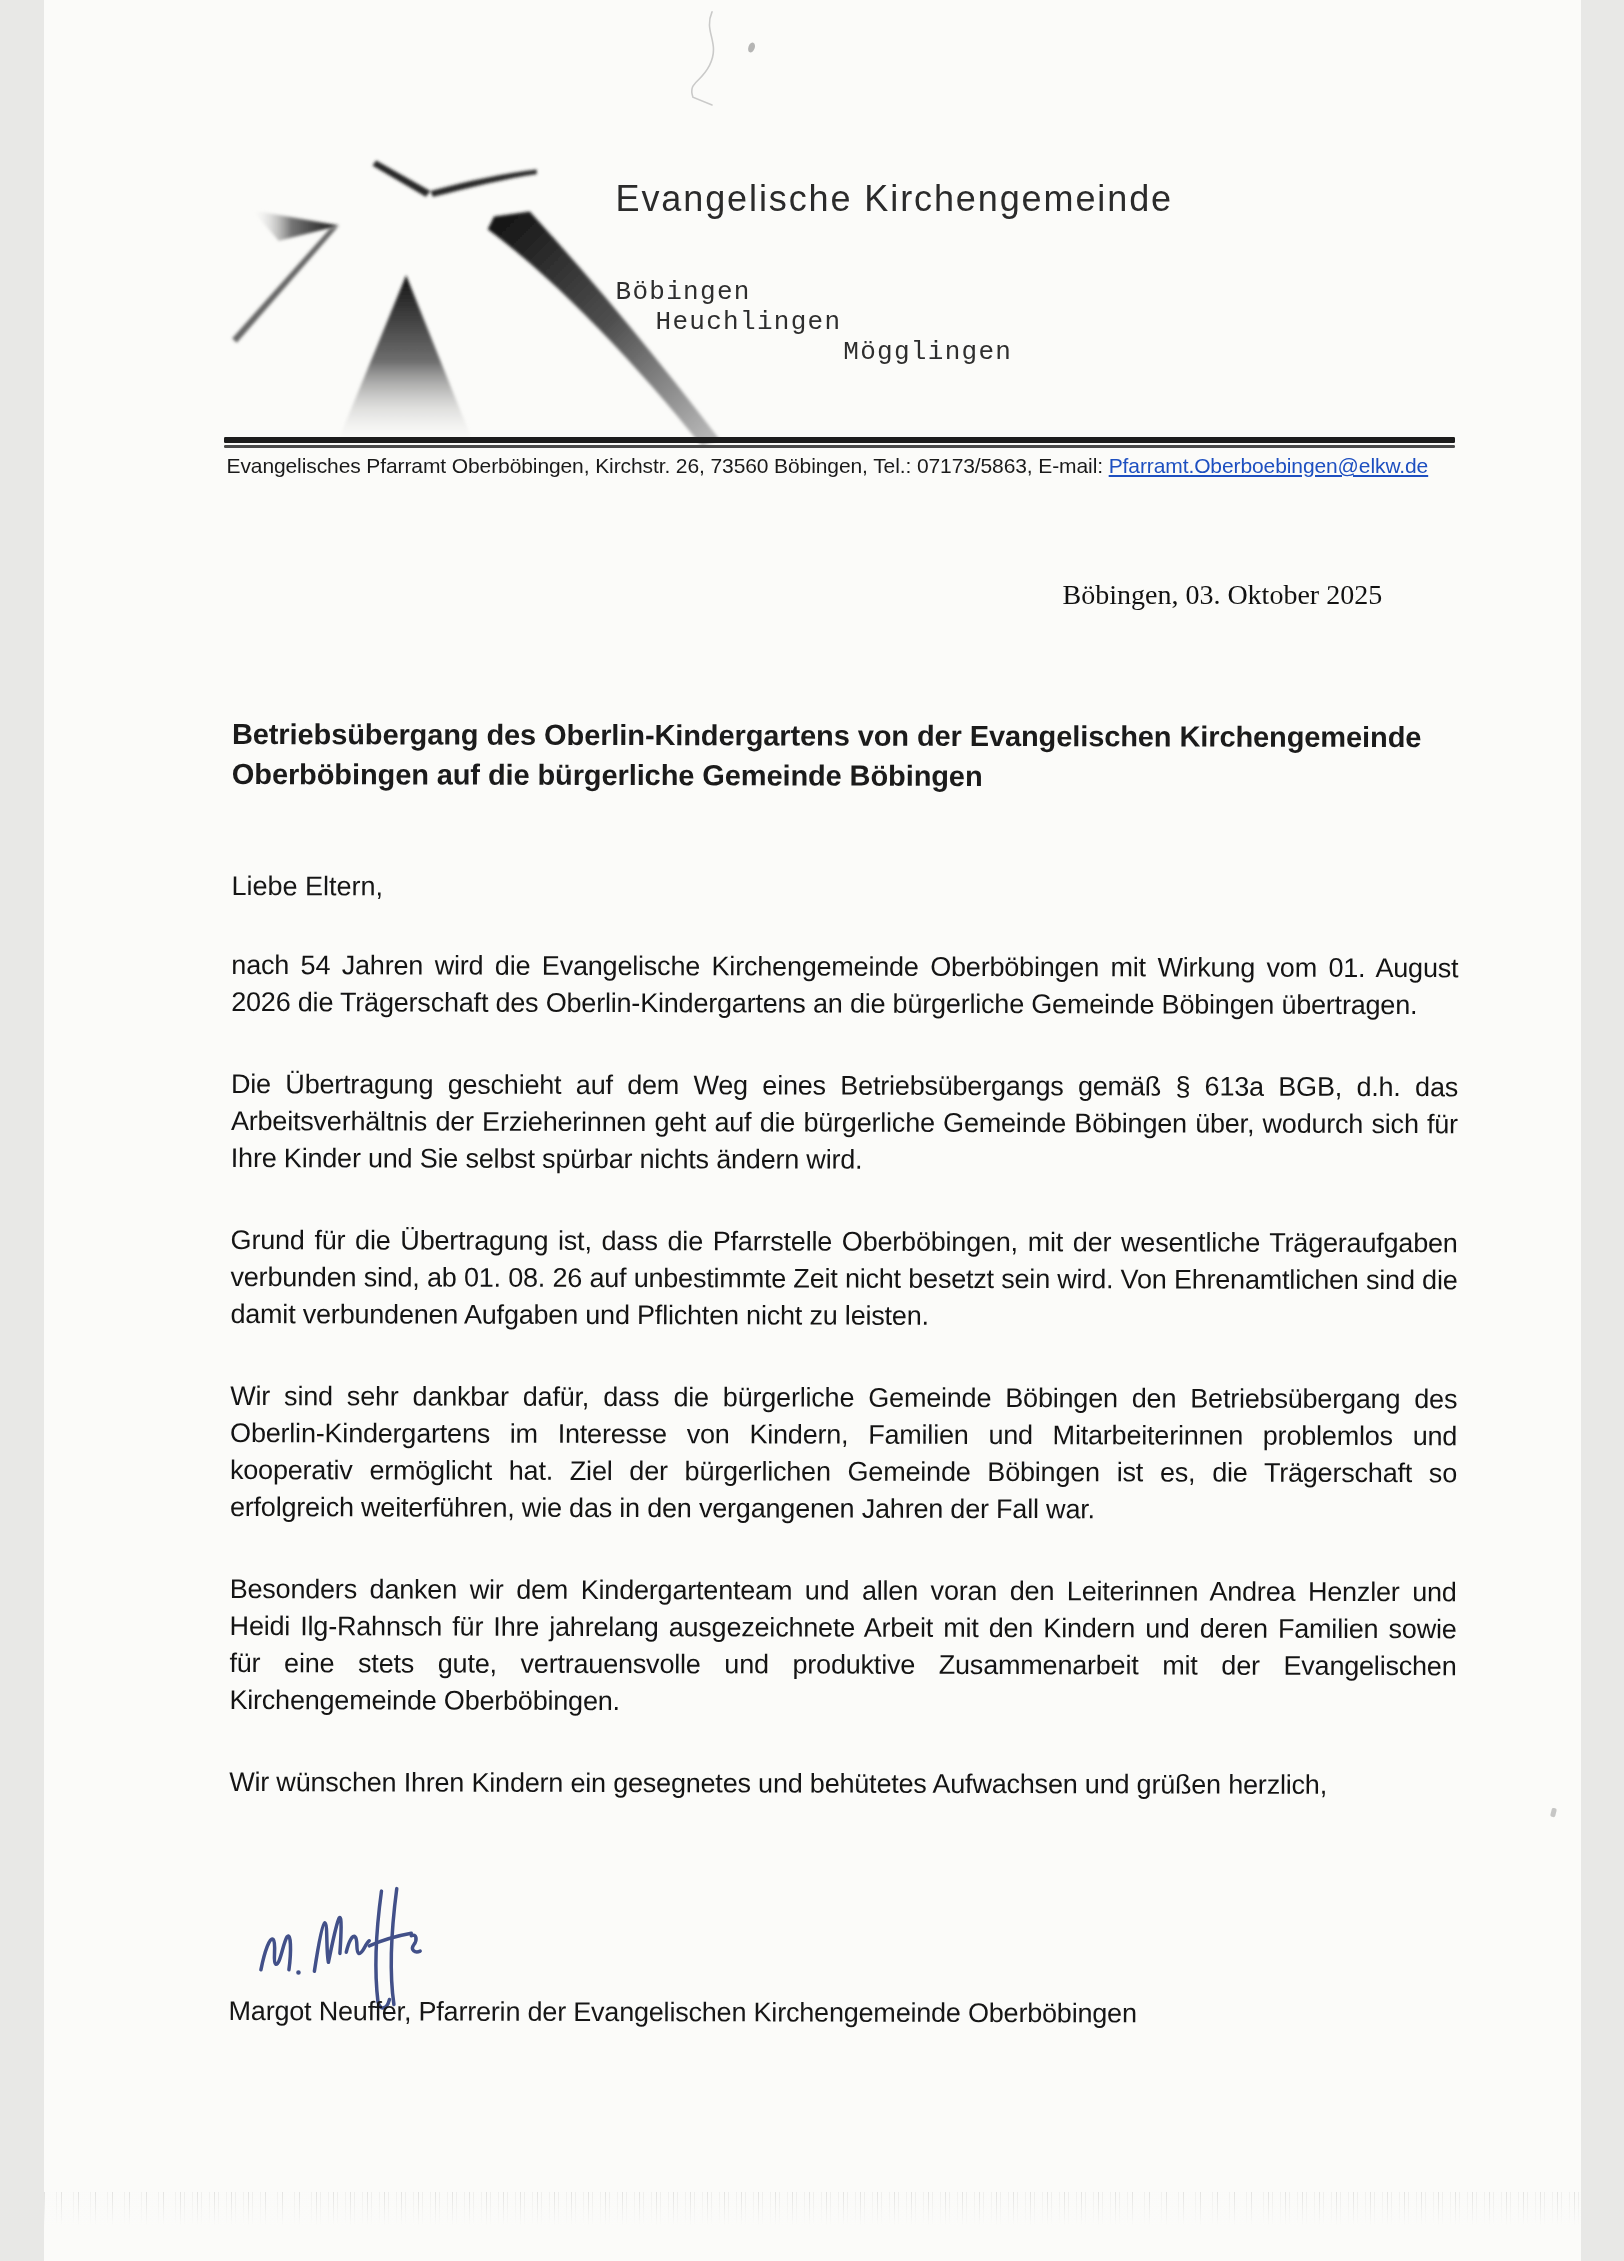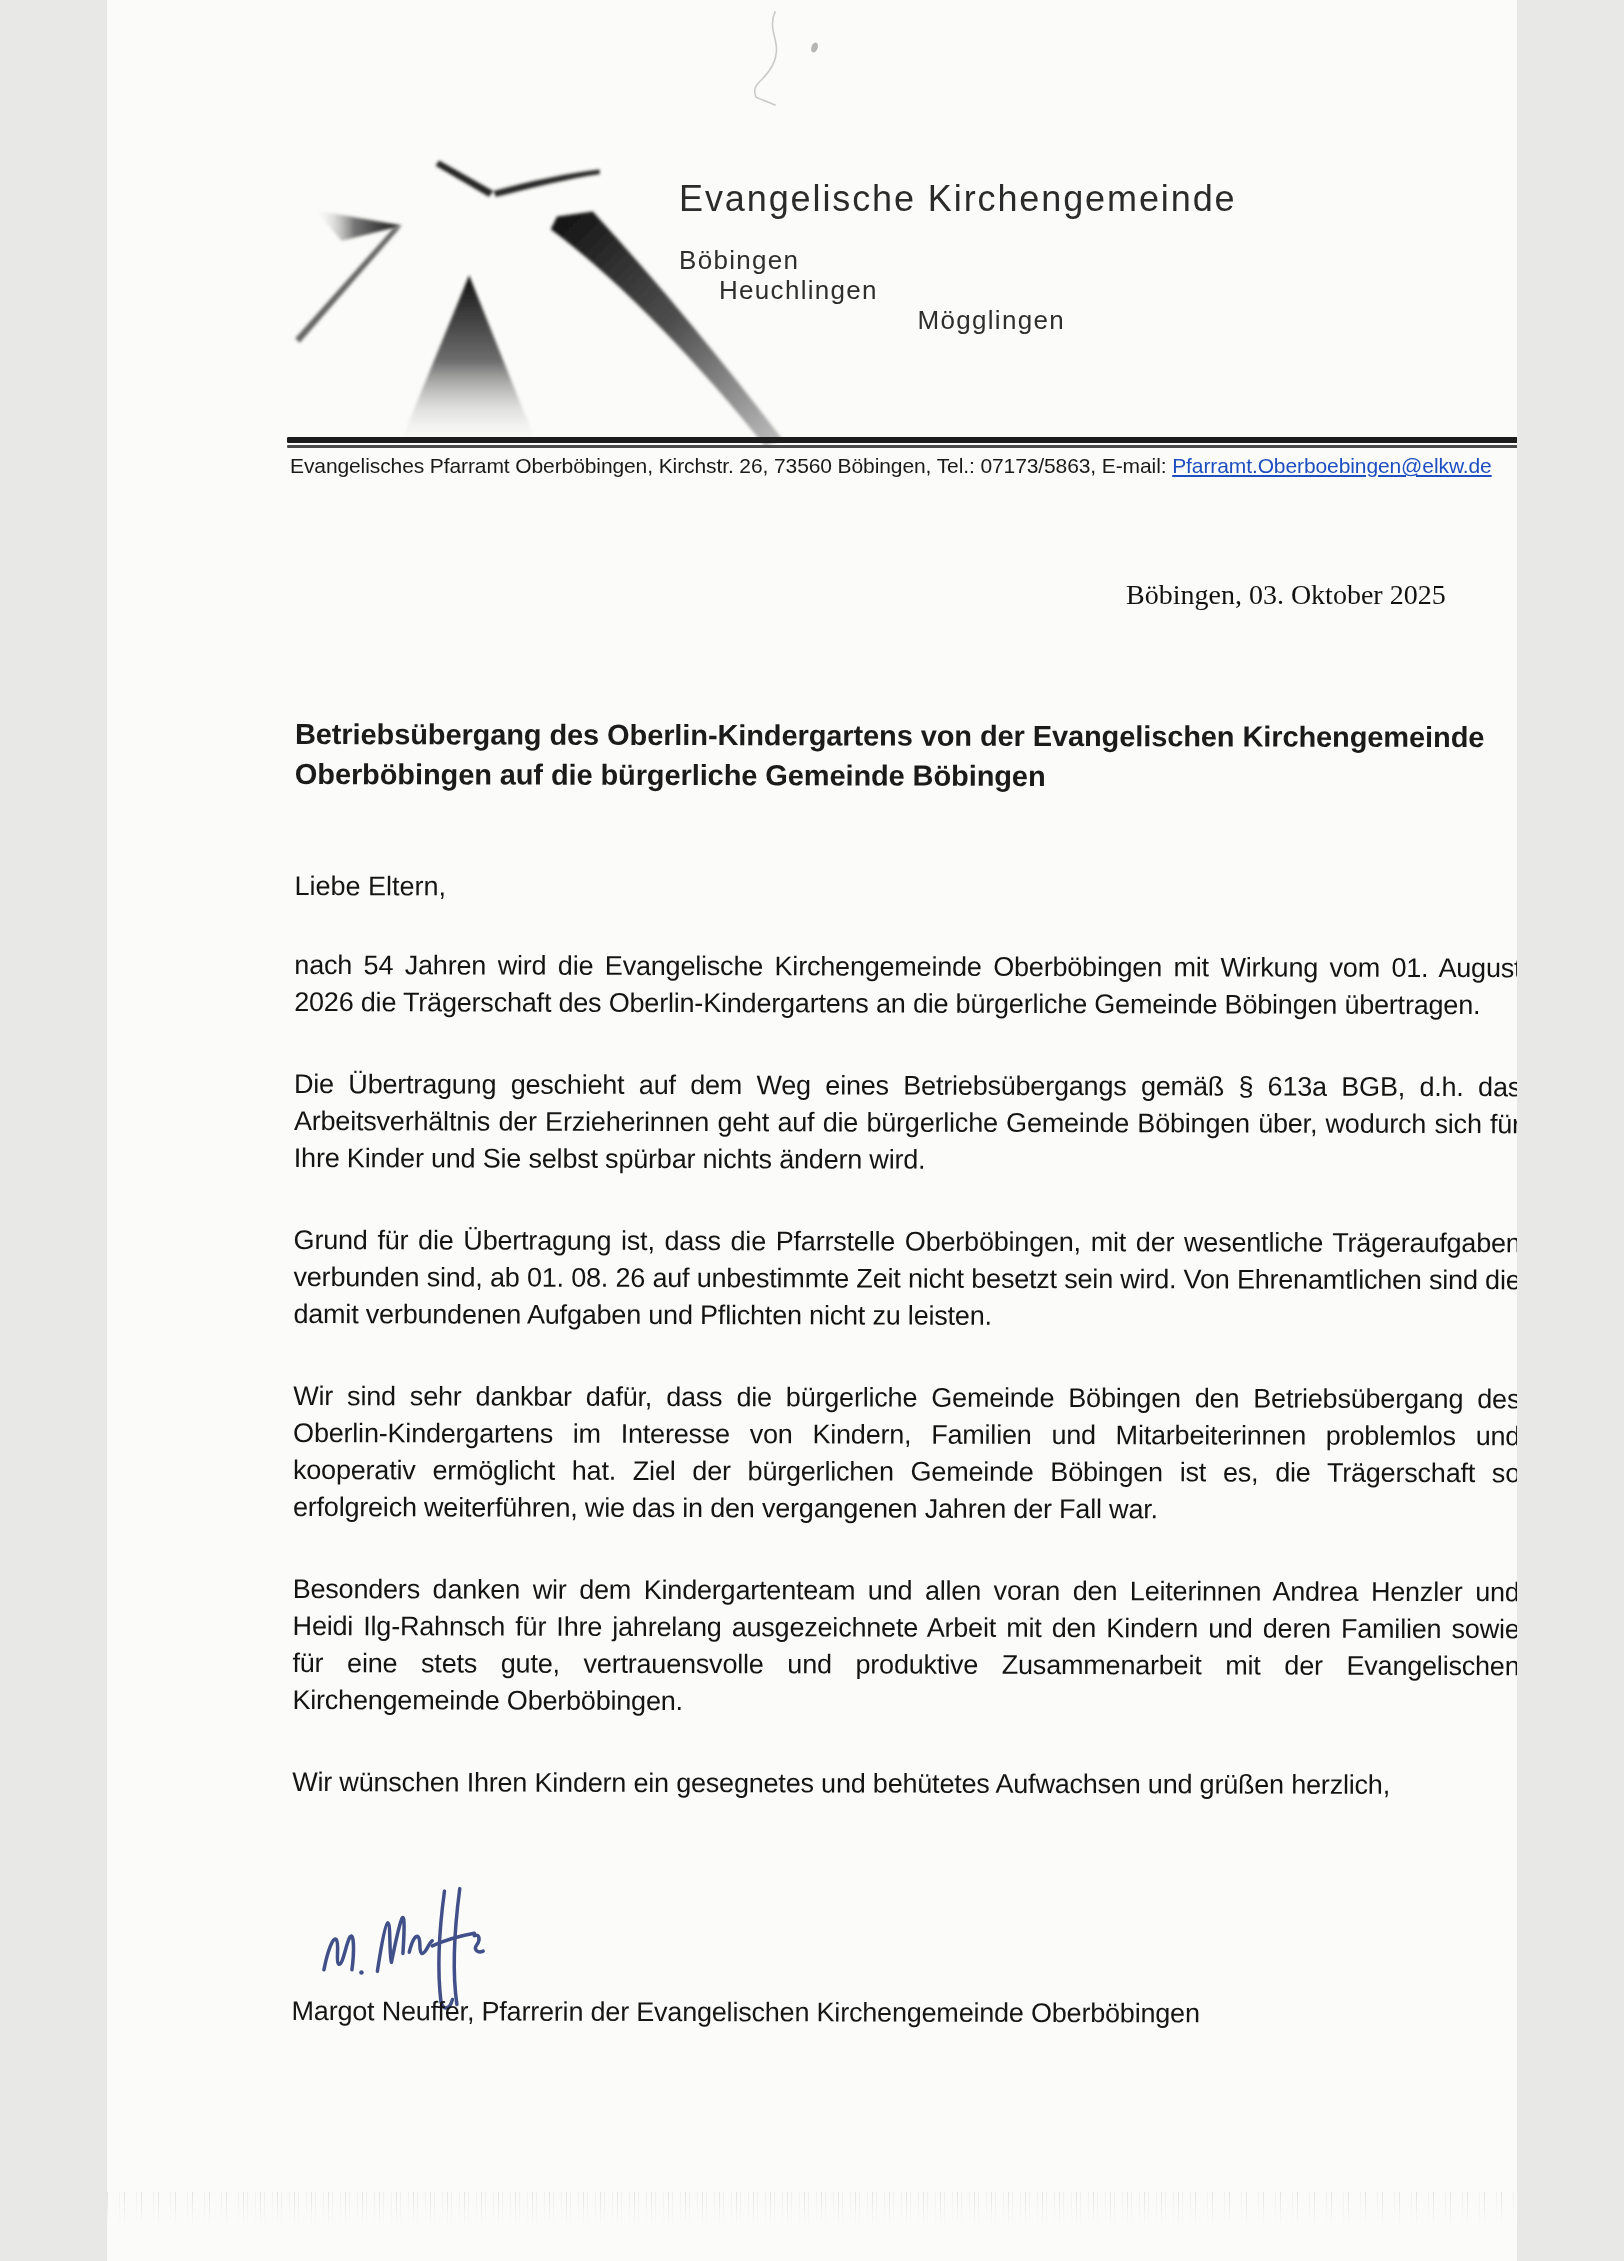--- a/index.html
+++ b/index.html
@@ -1,28 +1,28 @@
 <!DOCTYPE html>
 <html style="font-size:10.2px"><head>
 <meta charset="utf-8">
 <style>
   html,body{margin:0;padding:0;background:#e8e8e6;}
   .page{
-    position:relative;width:1410px;height:2261px;margin:0 auto;
+    position:relative;width:1537px;height:2261px;margin:0 auto;
     background:#fbfbf9;overflow:hidden;
     font-family:"Liberation Sans",sans-serif;color:#161616;
   }
   
   .logo{position:absolute;left:171px;top:154px;width:516px;height:357px;}
   .header-titles{position:absolute;left:572px;top:178px;}
   .org-title{
     font-size:36px;font-weight:400;letter-spacing:1.9px;color:#2b2b2b;
     font-family:"Liberation Sans",sans-serif;white-space:nowrap;
   }
-  .locations{margin-top:25px;}
+  .locations{margin-top:57px;font-family:Liberation Mono, monospace;}
   .loc{display:block;font-size:26px;letter-spacing:1.3px;color:#2e2e2e;line-height:30px;white-space:nowrap;}
   .loc:nth-of-type(2){margin-left:40px;}
   .loc:nth-of-type(3){margin-left:67px;text-align:center;}
   .loc:nth-of-type(4){margin-left:91px;}
   .rule-wrap{position:absolute;left:180px;top:437px;width:1231px;}
   .rule-thick{height:6.4px;background:#1c1c1c;border-radius:1.3px;}
   .rule-thin{height:2.5px;background:#4a4a4a;margin-top:1.9px;border-radius:1.3px;}
   .contact{
     position:absolute;left:183px;top:454px;font-size:21px;color:#1a1a1a;
     white-space:nowrap;letter-spacing:-0.1px;

